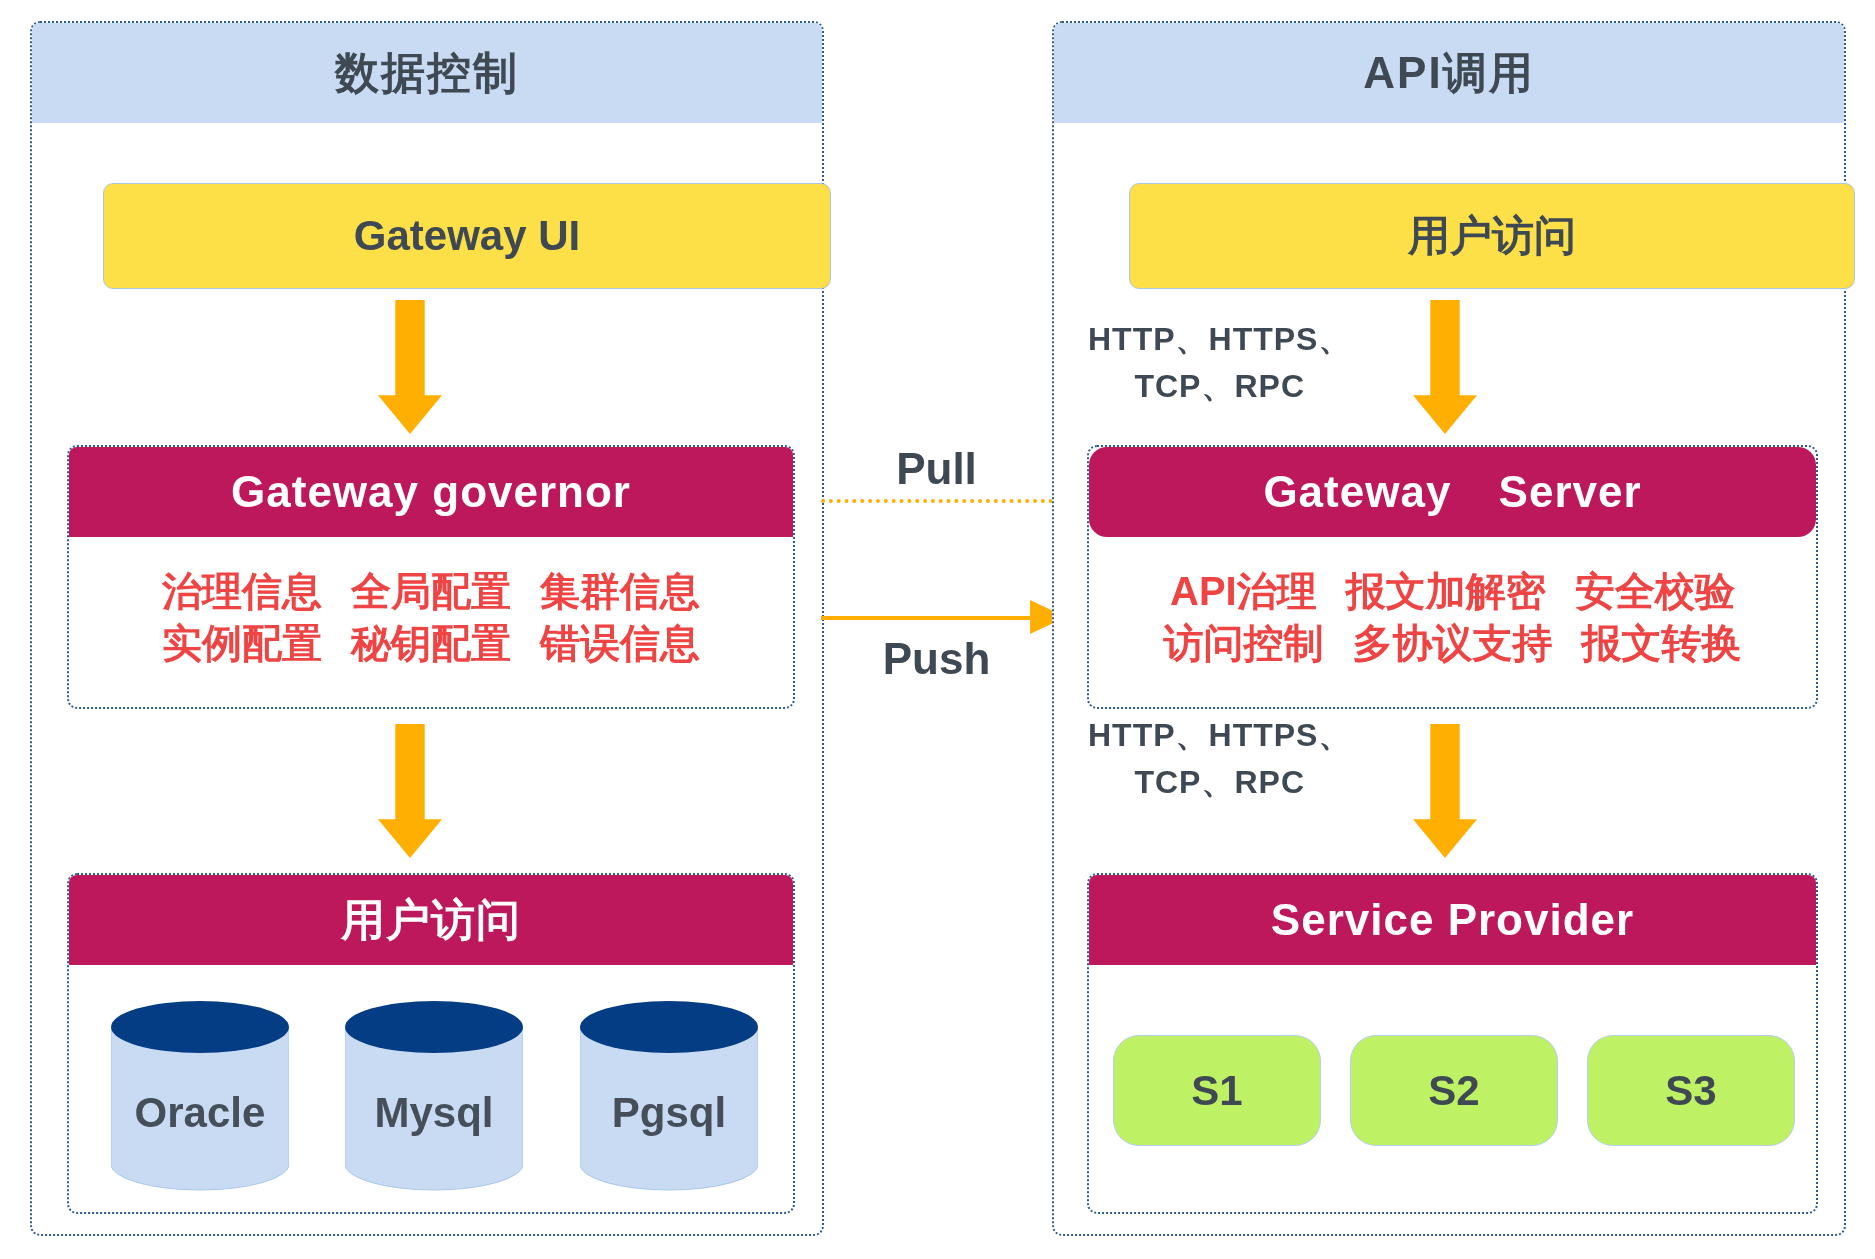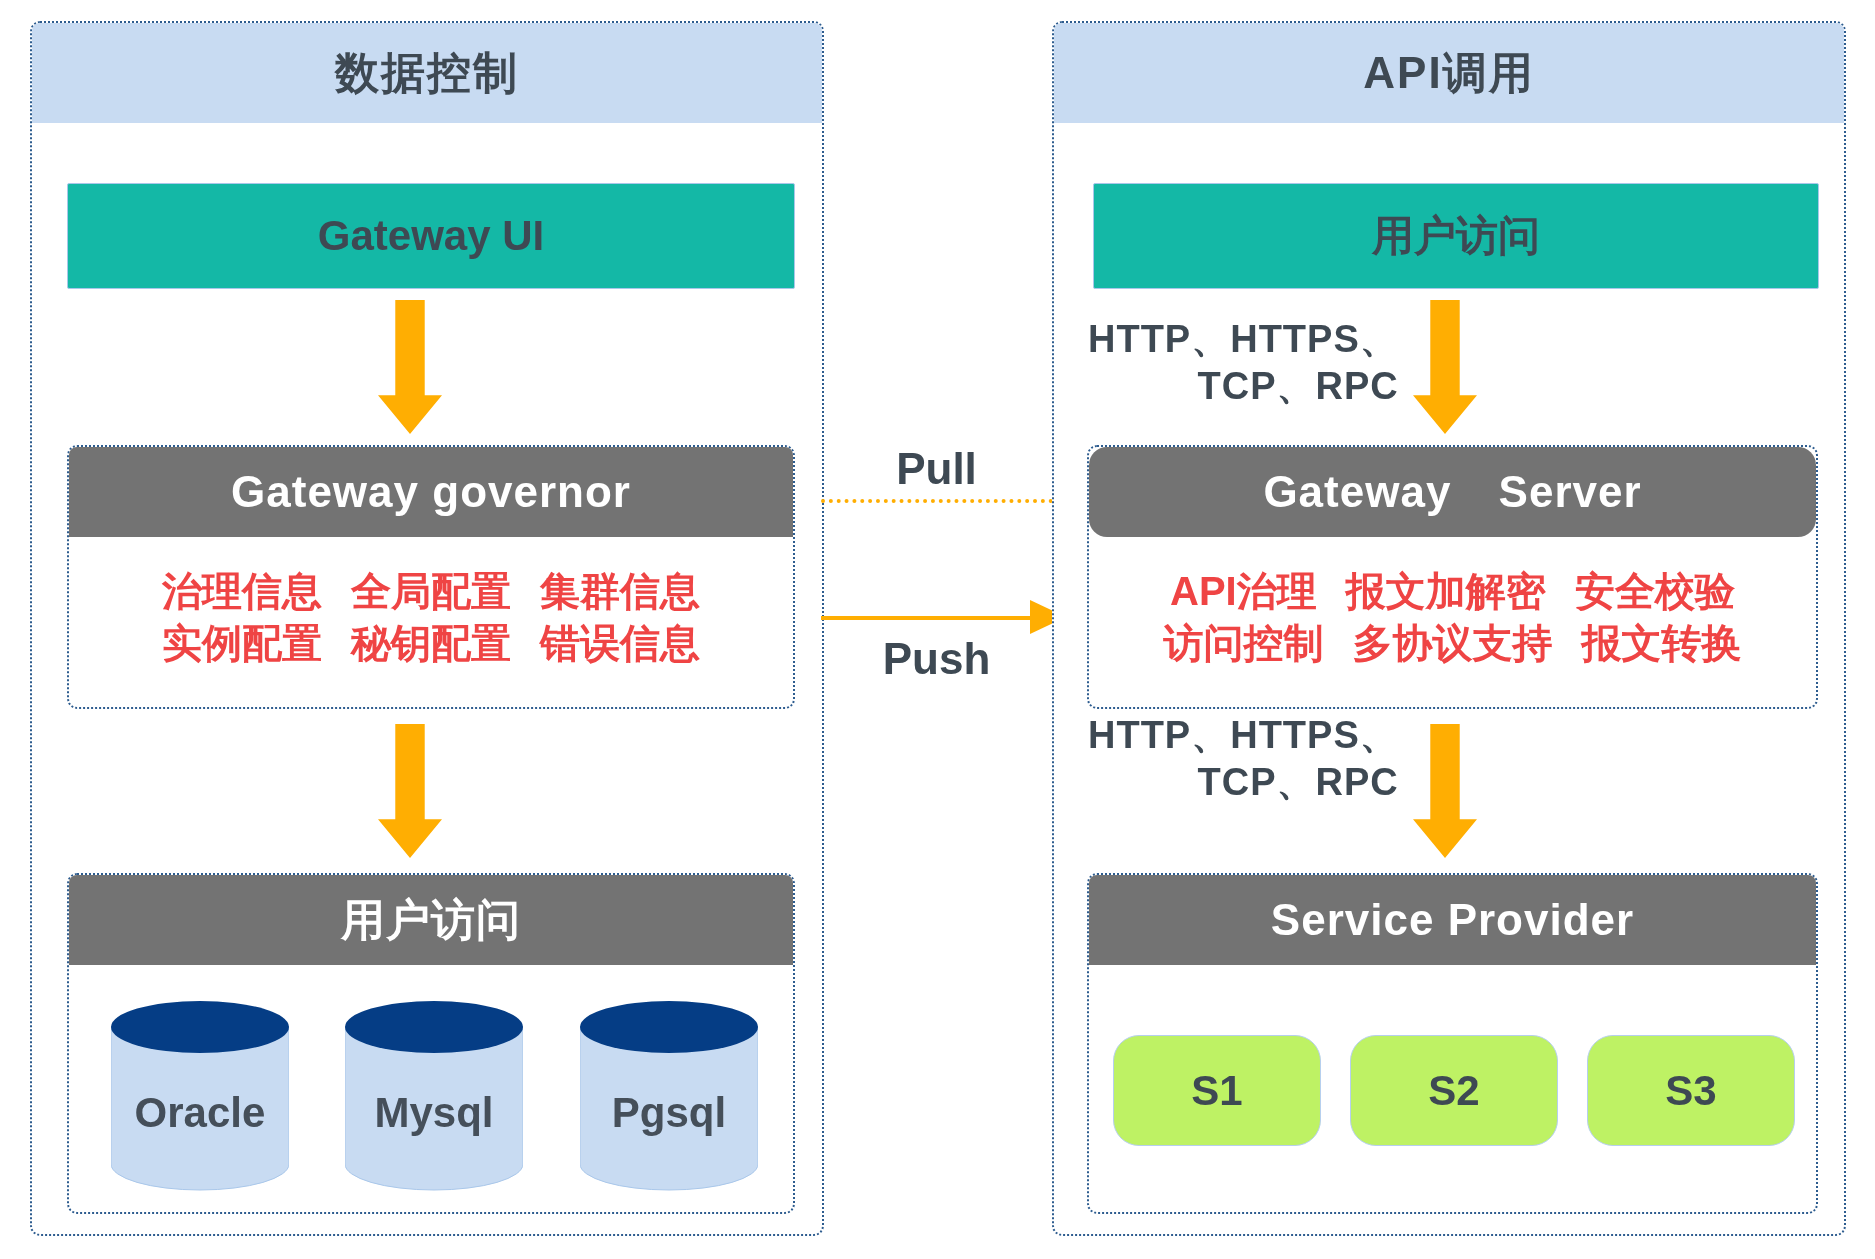--- a/index.html
+++ b/index.html
@@ -18,39 +18,39 @@
 
   .panel-title {
     position:absolute; left:0; top:0; right:0; height:100px;
     background:#c8dbf2; border-radius:8px 8px 0 0;
     display:flex; align-items:center; justify-content:center;
     font-size:44px; font-weight:bold; color:#3e4953; letter-spacing:2px;
   }
 
   
   .pill-box {
-    position:absolute; background:#14b8a6; border:1px solid #a9c7ea; border-radius:2px;
-    display:flex; align-items:center; justify-content:center;
-    font-size:42px; font-weight:bold; color:#3e4953;
+    position:absolute; background:#fde047; border:1px solid #a9c7ea; border-radius:10px;
+    display:flex; align-items:center; justify-content:center;
+    font-size:42px; font-weight:bold; color:#3e4953;margin-left:36px;
   }
   #gateway-ui  { left:35px; top:160px; width:726px; height:104px; }
   #user-access { left:39px; top:160px; width:724px; height:104px; }
 
   
   .sub-box {
     position:absolute; border:2px dotted #2d5c8f; border-radius:10px; background:#ffffff;
   }
   #governor        { left:35px; top:422px; width:724px; height:260px; }
   #gateway-server  { left:33px; top:422px; width:727px; height:260px; }
   #storage         { left:35px; top:850px; width:724px; height:337px; }
   #service-provider{ left:33px; top:850px; width:727px; height:337px; }
 
   .sub-header {
     position:absolute; left:0; top:0; right:0; height:90px;
-    background:#737373; border-radius:8px 8px 0 0;
+    background:#be185d; border-radius:8px 8px 0 0;
     display:flex; align-items:center; justify-content:center;
     font-size:44px; font-weight:bold; color:#ffffff; letter-spacing:1px;
   }
   .wide-gap { word-spacing:34px;border-radius:18px; }
 
   .feature-rows {
     position:absolute; left:0; right:0; top:118px;
     text-align:center; font-size:40px; font-weight:bold; color:#ef4444;
     line-height:52px; word-spacing:18px;
   }
@@ -80,22 +80,22 @@
     position:absolute; left:821px; top:616px; width:212px; height:4px; background:#ffae02;
   }
   #push-head {
     position:absolute; left:1030px; top:600px; width:0; height:0;
     border-left:36px solid #ffae02;
     border-top:17px solid transparent; border-bottom:17px solid transparent;
   }
 
   
   .protocols {
-    position:absolute; left:34px; font-size:38px; font-weight:bold;
-    color:#3e4953; line-height:47px; text-align:right; letter-spacing:1px;
+    position:absolute; left:34px; font-size:32px; font-weight:bold;
+    color:#3e4953; line-height:47px; text-align:center; letter-spacing:1px;
   }
   #protocols-top    { top:293px; }
   #protocols-bottom { top:689px; }
 
   
   .cylinder { position:absolute; width:178px; height:190px; top:126px; }
   #cyl-oracle { left:42px; }
   #cyl-mysql  { left:276px; }
   #cyl-pgsql  { left:511px; }
   .cylinder svg { position:absolute; left:0; top:0; }

